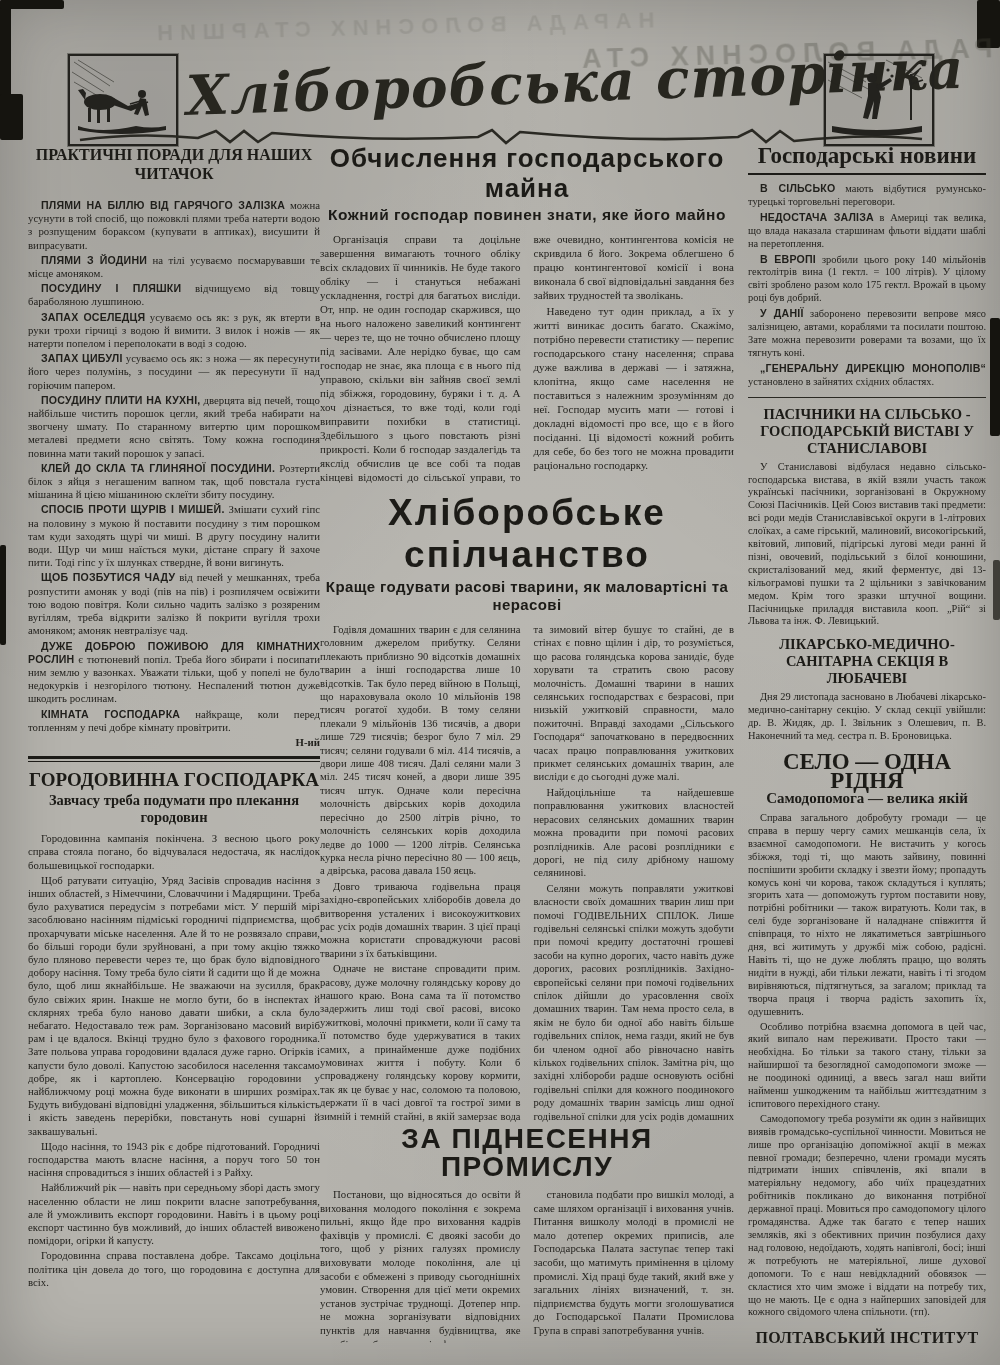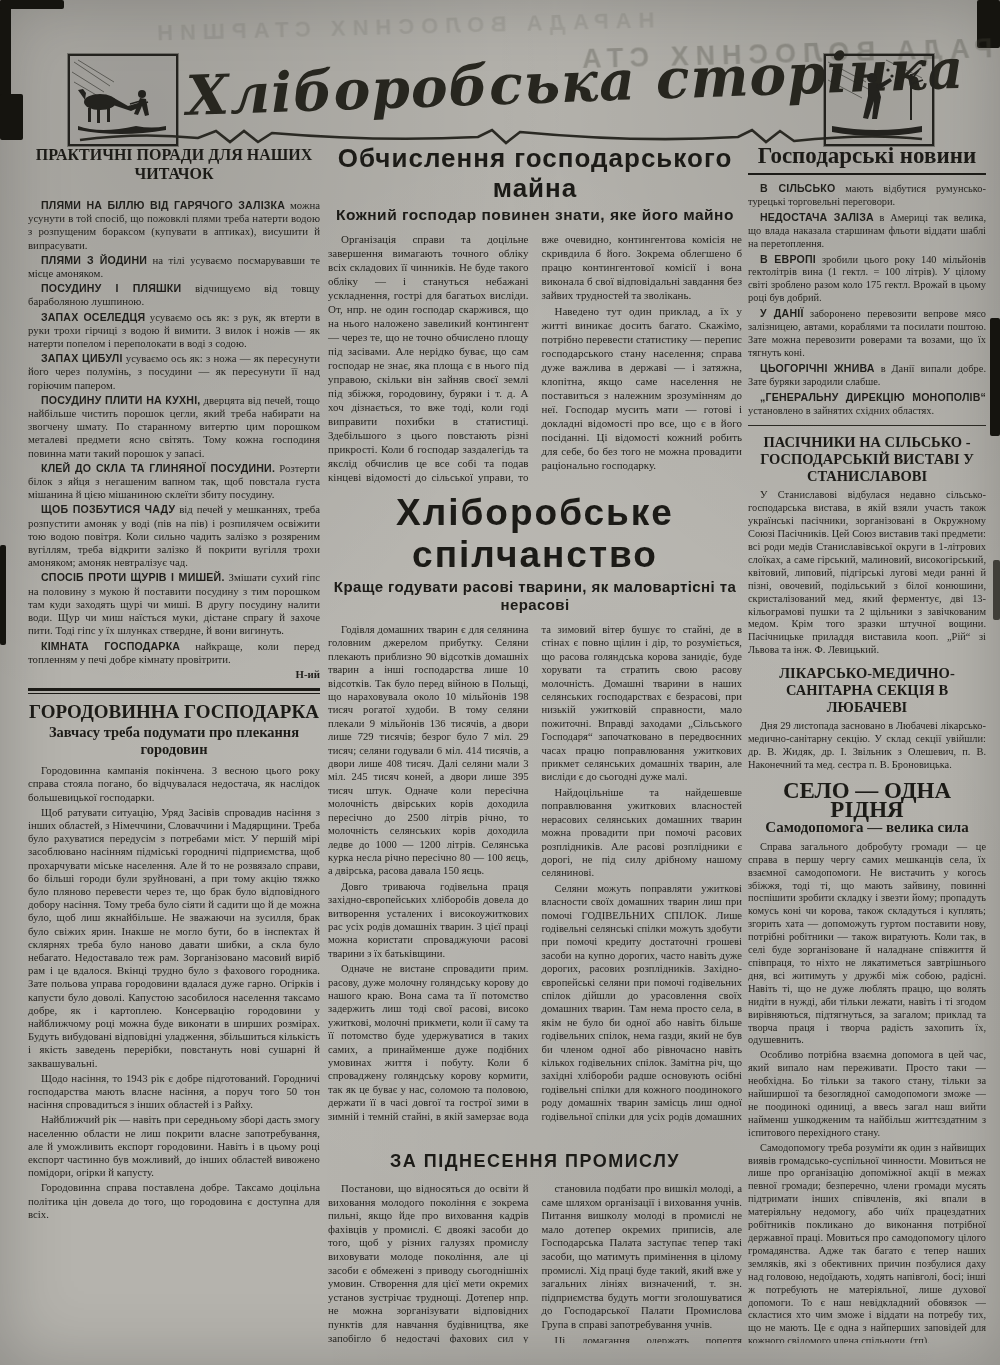--- a/index.html
+++ b/index.html
@@ -34,21 +34,21 @@
   .mast-title{
     position:absolute;left:118px;top:2px;width:630px;text-align:center;
     font-family:"DejaVu Serif", serif;font-style:italic;font-weight:bold;
     font-size:55px;transform:rotate(-2deg);color:#27261f;
     letter-spacing:1px;white-space:nowrap;
   }
   .mast-squiggle{position:absolute;left:10px;top:78px;width:846px;height:22px;}
   
   .col{position:absolute;top:143px;overflow:hidden;}
   .col-left{left:28px;width:292px;height:1200px;}
-  .col-center{left:328px;width:414px;height:1200px;}
+  .col-center{left:320px;width:414px;height:1200px;}
   .col-right{left:748px;width:238px;height:1200px;}
   p{margin:0;}
   .body-sm{font-size:10.8px;line-height:13.2px;text-align:justify;}
   .body-sm p{text-indent:13px;margin-bottom:2px;}
   .body-rt{font-size:10.4px;line-height:12.9px;text-align:justify;}
   .body-rt p{text-indent:12px;margin-bottom:2px;}
   .tip{text-indent:13px;margin-bottom:3px;}
   .tip .lead{font-family:"Liberation Sans", sans-serif;font-size:10.6px;letter-spacing:.2px;}
   .lead{font-weight:bold;}
   .sig{float:right;font-weight:bold;text-indent:0;}
@@ -64,21 +64,21 @@
   .t-garden{font-size:19px;line-height:21px;margin:6px 0 2px;}
   .st-garden{font-size:14.5px;line-height:17px;margin:0 0 6px;}
   .t-property{font-size:26px;line-height:30px;letter-spacing:1px;margin:0 0 3px;}
   .st-property{font-size:15.5px;line-height:18px;letter-spacing:.5px;margin:0 0 8px;}
   .prop-body{height:252px;font-size:11px;line-height:14px;text-align:justify;}
   .prop-body p{text-indent:13px;margin-bottom:2px;}
   .t-union{font-size:37px;line-height:42px;letter-spacing:2px;margin:8px 0 2px;}
   .st-union{font-size:15px;line-height:18px;letter-spacing:.4px;margin:0 0 9px;}
   .union-body{height:502px;font-size:10.6px;line-height:13.4px;text-align:justify;}
   .union-body p{text-indent:13px;margin-bottom:2px;}
-  .t-industry{font-size:18px;line-height:28px;letter-spacing:1.5px;margin:22px 0 7px;}
+  .t-industry{font-size:28px;line-height:28px;letter-spacing:1.5px;margin:0 0 7px;}
   .ind-body{font-size:10.8px;line-height:13.6px;text-align:justify;}
   .ind-body p{text-indent:13px;margin-bottom:2px;}
   .t-news{font-size:23px;line-height:26px;margin:0;}
   .news-rule{border-top:2.5px solid #1c1b17;margin:4px 0 7px;}
   .t-sect{font-size:14.5px;line-height:17px;margin:8px 0 4px;}
   .t-selo{font-size:23px;line-height:19px;margin:9px 0 0;}
   .st-selo{font-size:15px;line-height:17px;margin:0 0 5px;}
   .t-poltava{font-size:16px;line-height:19px;margin:9px 0 4px;letter-spacing:.3px;}
 </style>
 </head>
@@ -155,24 +155,25 @@
         <p class="tip"><b class="lead">ПОСУДИНУ І ПЛЯШКИ</b> <span>відчищуємо від товщу бараболяною лушпиною.</span></p>
 
         <p class="tip"><b class="lead">ЗАПАХ ОСЕЛЕДЦЯ</b> <span>усуваємо ось як: з рук, як втерти в руки трохи гірчиці з водою й вимити. З вилок і ножів — як натерти попелом і переполокати в воді з содою.</span></p>
 
         <p class="tip"><b class="lead">ЗАПАХ ЦИБУЛІ</b> <span>усуваємо ось як: з ножа — як пересунути його через полумінь, з посудини — як пересунути її над горіючим папером.</span></p>
 
         <p class="tip"><b class="lead">ПОСУДИНУ ПЛИТИ НА КУХНІ,</b> <span>дверцята від печей, тощо найбільше чистить порошок цегли, який треба набирати на звогчену шмату. По старанному витертю цим порошком металеві предмети ясно світять. Тому кожна господиня повинна мати такий порошок у запасі.</span></p>
 
         <p class="tip"><b class="lead">КЛЕЙ ДО СКЛА ТА ГЛИНЯНОЇ ПОСУДИНИ.</b> <span>Розтерти білок з яйця з негашеним вапном так, щоб повстала густа мішанина й цією мішаниною склеїти збиту посудину.</span></p>
 
+        <p class="tip"><b class="lead">СПОСІБ ПРОТИ ЩУРІВ І МИШЕЙ.</b> <span>Змішати сухий гіпс на половину з мукою й поставити посудину з тим порошком там куди заходять щурі чи миші. В другу посудину налити води. Щур чи миш наїсться муки, дістане спрагу й захоче пити. Тоді гіпс у їх шлунках ствердне, й вони вигинуть.</span></p>
+
         <p class="tip"><b class="lead">ЩОБ ПОЗБУТИСЯ ЧАДУ</b> <span>від печей у мешканнях, треба розпустити амоняк у воді (пів на пів) і розпилячем освіжити тою водою повітря. Коли сильно чадить залізко з розяреним вугіллям, треба відкрити залізко й покрити вугілля трохи амоняком; амоняк невтралізує чад.</span></p>
 
-        <p class="tip"><b class="lead">СПОСІБ ПРОТИ ЩУРІВ І МИШЕЙ.</b> <span>Змішати сухий гіпс на половину з мукою й поставити посудину з тим порошком там куди заходять щурі чи миші. В другу посудину налити води. Щур чи миш наїсться муки, дістане спрагу й захоче пити. Тоді гіпс у їх шлунках ствердне, й вони вигинуть.</span></p>
-
+        <p class="tip"><b class="lead">ДУЖЕ ДОБРОЮ ПОЖИВОЮ ДЛЯ КІМНАТНИХ РОСЛИН</b> <span>є тютюневий попіл. Треба його збирати і посипати ним землю у вазонках. Уважати тільки, щоб у попелі не було недокурків і незгорілого тютюну. Неспалений тютюн дуже шкодить рослинам.</span></p>
 
         <p class="tip"><b class="lead">КІМНАТА ГОСПОДАРКА</b> <span>найкраще, коли перед топленням у печі добре кімнату провітрити.</span></p>
       </div>
     <div class="body-sm" style="overflow:hidden;">
       <span class="sig">Н-ий</span>
     </div>
   </article>
 
   <div class="rule-heavy"></div>
 
@@ -242,21 +243,20 @@
     <div class="body-rt">
 
         <p class="tip"><b class="lead">В СІЛЬСЬКО</b> <span>мають відбутися румунсько-турецькі торговельні переговори.</span></p>
 
         <p class="tip"><b class="lead">НЕДОСТАЧА ЗАЛІЗА</b> <span>в Америці так велика, що влада наказала старшинам фльоти віддати шаблі на перетоплення.</span></p>
 
         <p class="tip"><b class="lead">В ЕВРОПІ</b> <span>зробили цього року 140 мільйонів гектолітрів вина (1 гектл. = 100 літрів). У цілому світі зроблено разом коло 175 гектл. Врожай в цьому році був добрий.</span></p>
 
         <p class="tip"><b class="lead">У ДАНІЇ</b> <span>заборонено перевозити вепрове мясо залізницею, автами, кораблями та посилати поштою. Зате можна перевозити роверами та возами, що їх тягнуть коні.</span></p>
 
-        <p class="tip"><b class="lead">ЦЬОГОРІЧНІ ЖНИВА</b> <span>в Данії випали добре. Зате буряки зародили слабше.</span></p>
 
         <p class="tip"><b class="lead">„ГЕНЕРАЛЬНУ ДИРЕКЦІЮ МОНОПОЛІВ“</b> <span>установлено в зайнятих східних областях.</span></p>
       </div>
   </article>
 
   <div class="rule-thin"></div>
 
   <article>
     <h2 class="h-serif t-sect">ПАСІЧНИКИ НА СІЛЬСЬКО - ГОСПОДАРСЬКІЙ ВИСТАВІ У СТАНИСЛАВОВІ</h2>
     <div class="body-rt">
@@ -268,21 +268,21 @@
   <article>
     <h2 class="h-serif t-sect">ЛІКАРСЬКО-МЕДИЧНО-САНІТАРНА СЕКЦІЯ В ЛЮБАЧЕВІ</h2>
     <div class="body-rt">
 
     <p>Дня 29 листопада засновано в Любачеві лікарсько-медично-санітарну секцію. У склад секції увійшли: др. В. Жидяк, др. І. Звільник з Олешевич, п. В. Наконечний та мед. сестра п. В. Броновицька.</p>
       </div>
   </article>
 
   <article>
     <h2 class="h-serif t-selo">СЕЛО — ОДНА РІДНЯ</h2>
-    <h3 class="h-serif st-selo">Самодопомога — велика сила</h3>
+    <h3 class="h-serif st-selo">Самодопомога — велика якій</h3>
     <div class="body-rt">
 
     <p>Справа загального добробуту громади — це справа в першу чергу самих мешканців села, їх взаємної самодопомоги. Не вистачить у когось збіжжя, тоді ті, що мають зайвину, повинні поспішити зробити складку і звезти йому; пропадуть комусь коні чи корова, також складуться і куплять; згорить хата — допоможуть гуртом поставити нову, потрібні робітники — також виратують. Коли так, в селі буде зорганізоване й наладнане співжиття й співпраця, то ніхто не лякатиметься завтрішнього дня, всі житимуть у дружбі між собою, радісні. Навіть ті, що не дуже люблять працю, що волять нидіти в нужді, аби тільки лежати, навіть і ті згодом вирівняються, підтягнуться, за загалом; приклад та творча праця і творча радість захопить їх, одушевнить.</p>
         <p>Особливо потрібна взаємна допомога в цей час, який випало нам переживати. Просто таки — необхідна. Бо тільки за такого стану, тільки за найширшої та безоглядної самодопомоги зможе — не поодинокі одиниці, а ввесь загал наш вийти найменш ушкодженим та найбільш життєздатним з іспитового перехідного стану.</p>
         <p>Самодопомогу треба розуміти як один з найвищих виявів громадсько-суспільної чинности. Мовиться не лише про організацію допоміжної акції в межах певної громади; безперечно, члени громади мусять підтримати інших співчленів, які впали в матеріяльну недомогу, або чиїх працездатних робітників покликано до виконання потрібної державної праці. Мовиться про самодопомогу цілого громадянства. Адже так багато є тепер наших земляків, які з обективних причин позбулися даху над головою, недоїдають, ходять напівголі, босі; інші ж потребують не матеріяльної, лише духової допомоги. То є наш невідкладний обовязок — скластися хто чим зможе і віддати на потребу тих, що не мають. Це є одна з найперших заповідей для кожного свідомого члена спільноти. (тп).</p>
       </div>
   </article>
 
   <article>
     <h2 class="h-serif t-poltava">ПОЛТАВСЬКИЙ ІНСТИТУТ КОРМІВ</h2>

